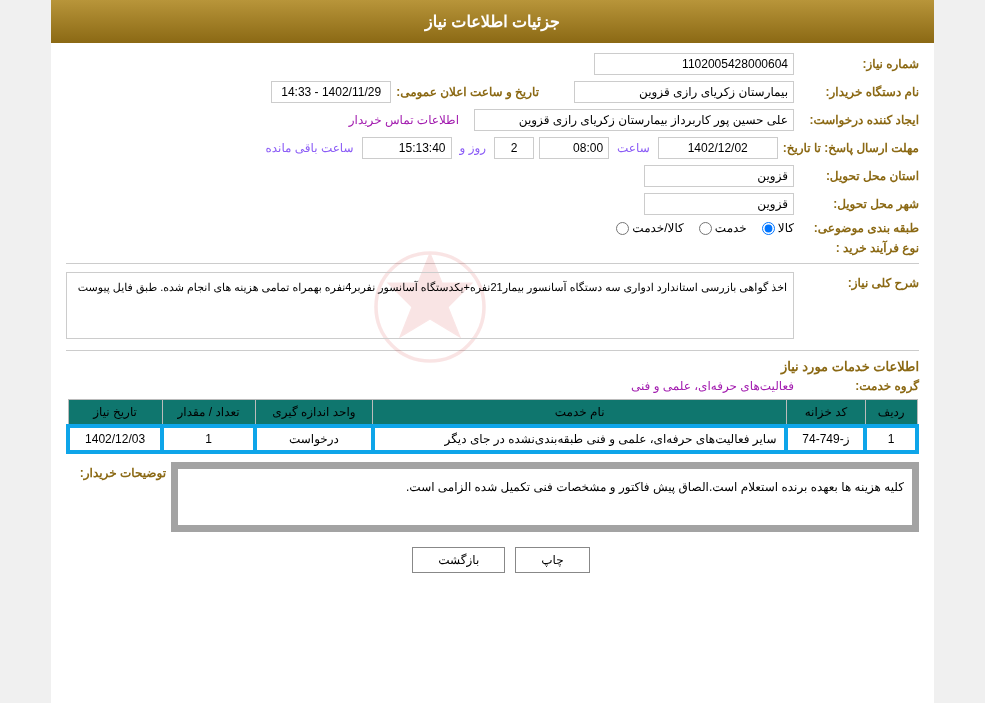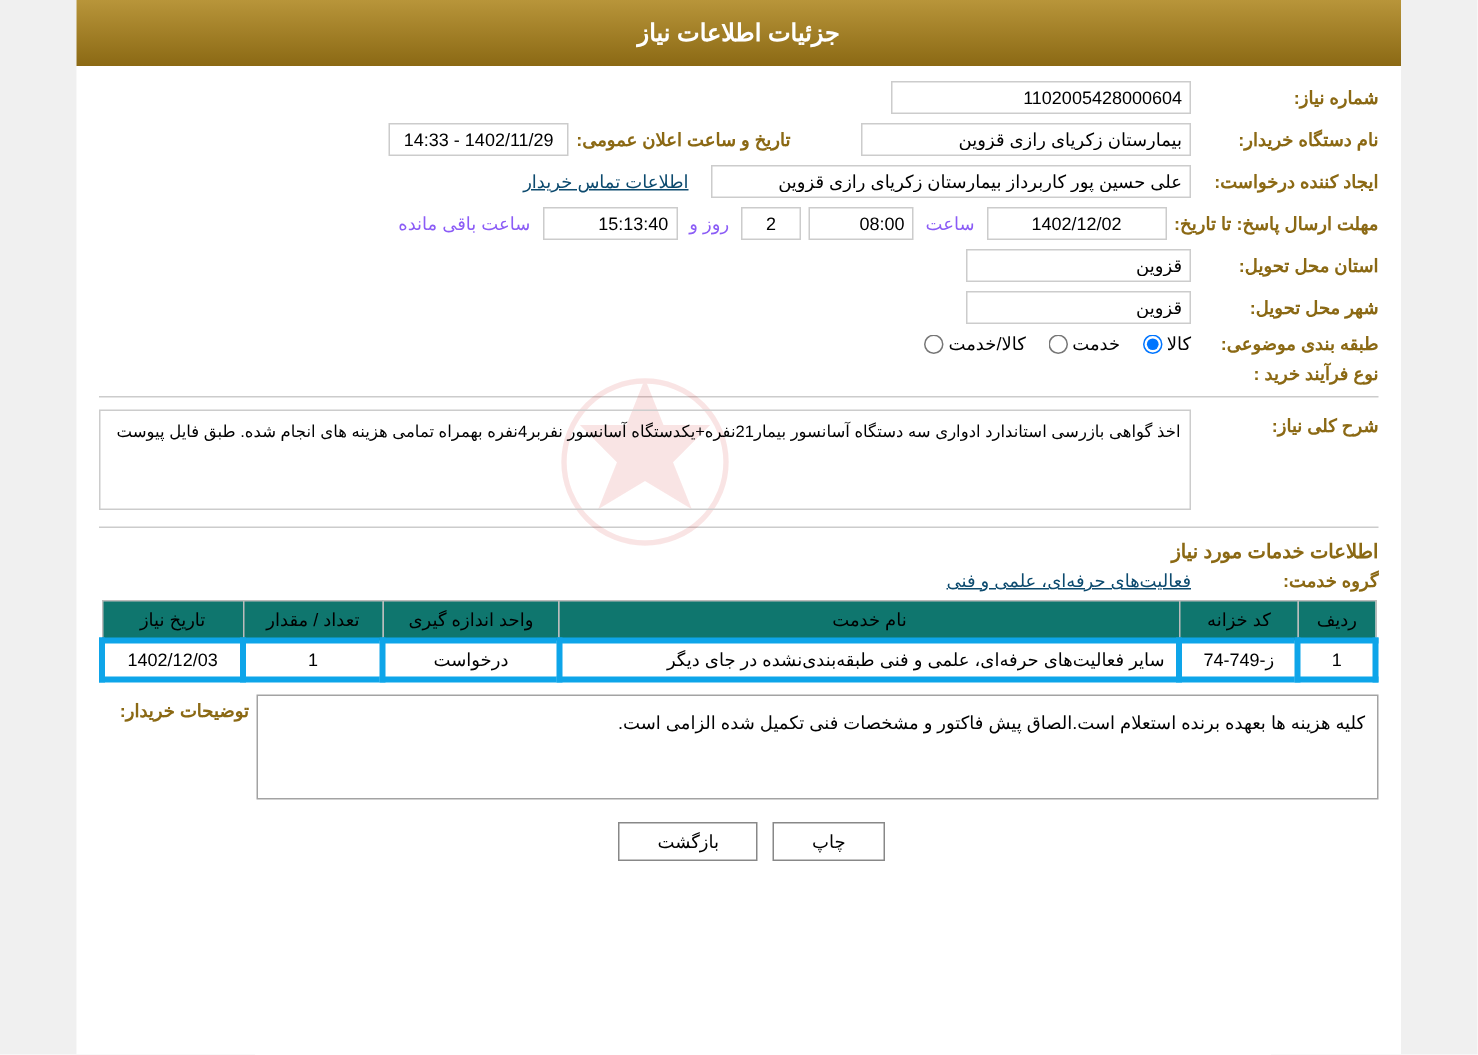--- a/index.html
+++ b/index.html
@@ -52,22 +52,21 @@
     }
     .input-date {
       width: 120px;
       text-align: center;
     }
     .input-num {
       width: 40px;
       text-align: center;
     }
     .link-text {
-      color: #0c4a6e;
-      text-decoration: underline;
+      color: #a21caf;
       cursor: pointer;
     }
     .divider {
       border-top: 1px solid #ccc;
       margin: 8px 0;
     }
     .section-title {
       color: #8b6914;
       font-weight: bold;
       font-size: 13px;
@@ -128,21 +127,21 @@
       padding: 5px 8px;
       text-align: center;
       font-weight: normal;
     }
     .data-table td {
       border: 4px solid #0ea5e9;
       padding: 4px 8px;
       text-align: center;
     }
     .buyer-notes {
-      border: 1px solid #a3a3a3;
+      border: 7px solid #a3a3a3;
       padding: 8px;
       min-height: 70px;
       background: #fff;
       font-size: 12px;
       line-height: 1.8;
     }
     .buyer-notes-row {
       display: flex;
       align-items: flex-start;
       gap: 5px;
@@ -193,21 +192,21 @@
   <div class="content">
 
     <div class="row">
       <span class="label">شماره نیاز:</span>
       <input class="input-field" style="width: 200px;" type="text" value="1102005428000604">
     </div>
 
     <div class="row">
       <span class="label">نام دستگاه خریدار:</span>
       <input class="input-field" style="width: 220px;" type="text" value="بیمارستان زکریای رازی قزوین">
-      <span style="margin-right:42px;" class="label">تاریخ و ساعت اعلان عمومی:</span>
+      <span style="margin-right:30px;" class="label">تاریخ و ساعت اعلان عمومی:</span>
       <input class="input-field input-date" type="text" value="1402/11/29 - 14:33" style="">
     </div>
 
     <div class="row">
       <span class="label">ایجاد کننده درخواست:</span>
       <input class="input-field" style="width: 320px;" type="text" value="علی حسین پور کاربرداز بیمارستان زکریای رازی قزوین">
       <span class="link-text" style="margin-right:10px;">اطلاعات تماس خریدار</span>
     </div>
 
     <div class="row">

